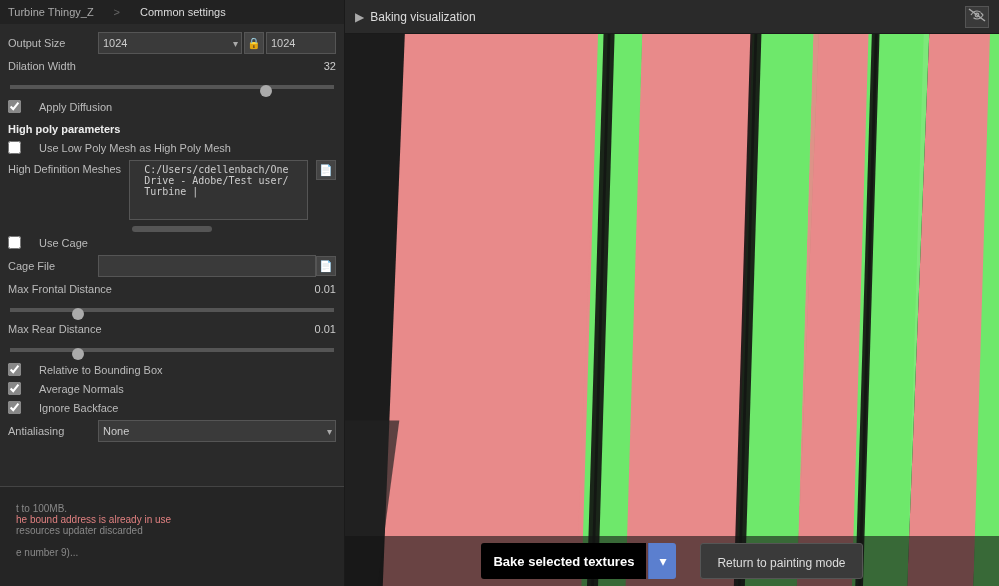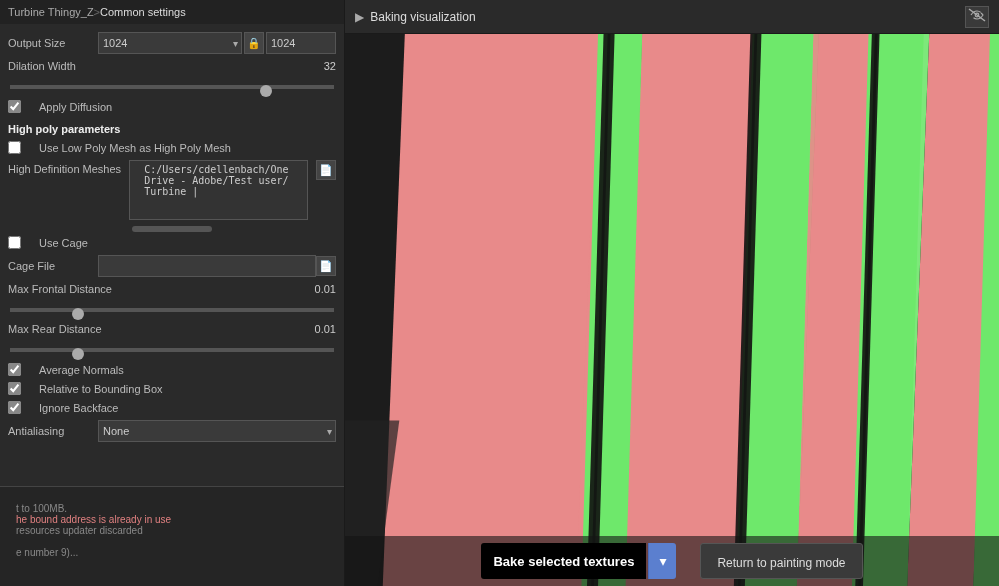--- a/index.html
+++ b/index.html
@@ -27,21 +27,21 @@
       border-right: 1px solid #1a1a1a;
     }
 
     #breadcrumb {
       display: flex;
       align-items: center;
       background: #222;
       padding: 4px 8px;
       font-size: 11px;
       color: #aaa;
-      gap: 0;
+      gap: 20px;
       height: 24px;
     }
     #breadcrumb span { color: #aaa; }
     #breadcrumb .sep { color: #666; }
     #breadcrumb .current { color: #ddd; }
 
     #panel-content {
       flex: 1;
       overflow-y: auto;
       overflow-x: hidden;
@@ -426,27 +426,27 @@
 
     <div class="slider-row">
       <label>Max Rear Distance</label>
       <span class="val">0.01</span>
     </div>
     <div class="slider-container">
       <input type="range" min="0" max="100" value="20" style="">
     </div>
 
     <div class="checkbox-row">
+      <input type="checkbox" checked="" id="relativeBB" style="">
+      <label for="relativeBB">Relative to Bounding Box</label>
+    </div>
+
+    <div class="checkbox-row">
       <input type="checkbox" checked="" id="averageNormals" style="">
       <label for="averageNormals">Average Normals</label>
-    </div>
-
-    <div class="checkbox-row">
-      <input type="checkbox" checked="" id="relativeBB" style="">
-      <label for="relativeBB">Relative to Bounding Box</label>
     </div>
 
     <div class="checkbox-row">
       <input type="checkbox" checked="" id="ignoreBackface" style="">
       <label for="ignoreBackface">Ignore Backface</label>
     </div>
 
     <div class="row">
       <label>Antialiasing</label>
       <div class="select-wrapper">

